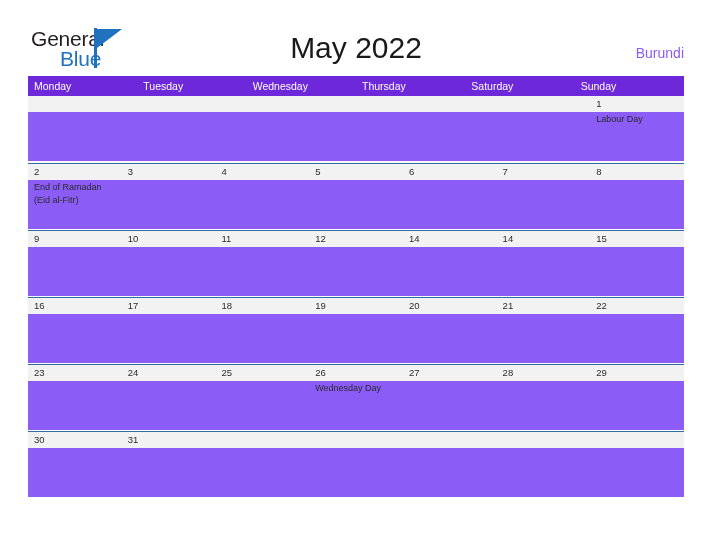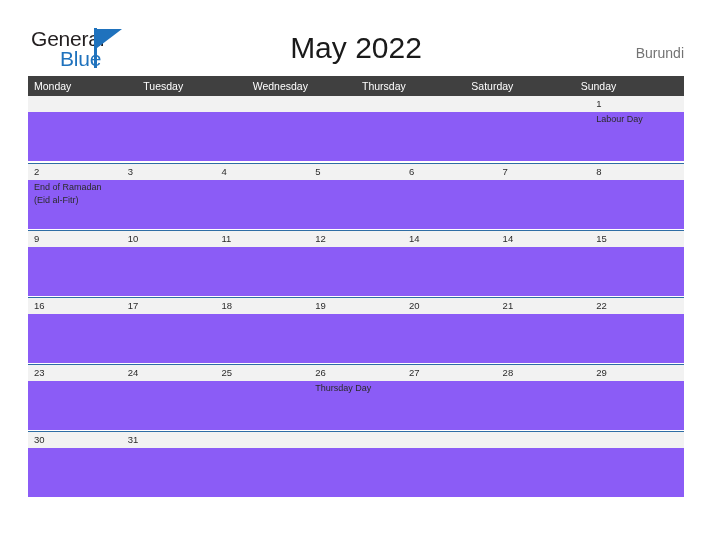--- a/index.html
+++ b/index.html
@@ -93,39 +93,39 @@
     font-family: "Liberation Sans", sans-serif;
     font-weight: normal;
     line-height: 36px;
   }
 
   .country {
     position: absolute;
     right: 28px;
     top: 44px;
     font-size: 14px;
-    color: #737373;
+    color: #8b5cf6;
     font-family: "Liberation Sans", sans-serif;
     text-align: right;
     line-height: 18px;
   }
 
   
   .calendar {
     position: absolute;
     left: 28px;
     top: 76px;
     width: 656px;
   }
 
   .weekday-row {
     display: flex;
     width: 656px;
     height: 20px;
-    background: #404040;
+    background: #6d28d9;
   }
   .weekday-cell {
     flex: 1 1 0;
     color: #ffffff;
     font-size: 10.5px;
     line-height: 20px;
     padding-left: 6px;
     box-sizing: border-box;
     font-family: "Liberation Sans", sans-serif;
     overflow: hidden;
@@ -310,21 +310,21 @@
             <div class="date-cell">26</div>
             <div class="date-cell">27</div>
             <div class="date-cell">28</div>
             <div class="date-cell">29</div>
           </div>
           <div class="event-band">
             <div class="event-cell"></div>
             <div class="event-cell"></div>
             <div class="event-cell"></div>
             <div class="event-cell">
-              <span class="event-line">Thursday Day</span>
+              <span class="event-line">Wednesday Day</span>
             </div>
             <div class="event-cell"></div>
             <div class="event-cell"></div>
             <div class="event-cell"></div>
           </div>
         </div>
         <div class="week-row">
           <div class="date-band">
             <div class="date-cell">30</div>
             <div class="date-cell">31</div>

